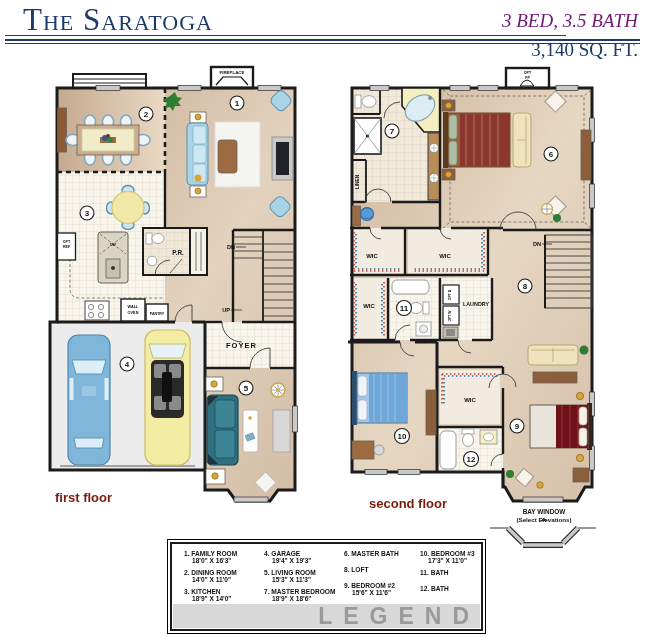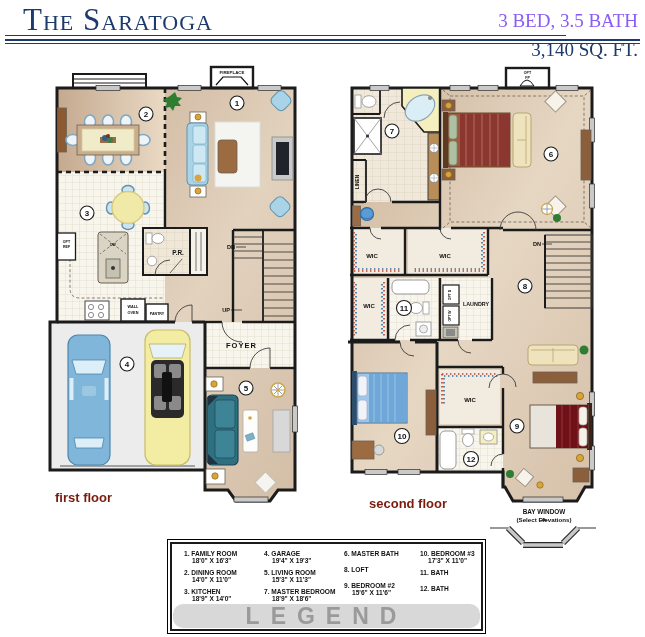--- a/index.html
+++ b/index.html
@@ -2,21 +2,21 @@
 <html><head>
 <meta charset="utf-8">
 <style>
   html,body{margin:0;padding:0;background:#fff;}
   #stage{position:relative;width:645px;height:637px;background:#fff;overflow:hidden;
          font-family:"Liberation Sans",sans-serif;}
   
   .hd-title{position:absolute;left:8px;top:2px;font-family:"Liberation Serif",serif;
     font-variant:small-caps;font-size:31px;color:#1c3a6b;letter-spacing:1px;margin-left:15px;}
   .hd-bb{position:absolute;right:7px;top:10px;font-family:"Liberation Serif",serif;
-    font-size:19px;color:#8b5cf6;}
+    font-size:19px;color:#701a75;font-style:italic;}
   .hd-sq{position:absolute;right:7px;top:39px;font-family:"Liberation Serif",serif;
     font-size:19px;color:#1c3a6b;}
   .rule{position:absolute;background:#1c3a6b;height:1.4px;}
   .r1{left:5px;top:35px;width:561px;}
   .r2{left:5px;top:39px;width:635px;height:1.6px;}
   .r3{left:5px;top:42.6px;width:635px;height:1.6px;}
   
   svg text{font-family:"Liberation Sans",sans-serif;}
   .wall{stroke:#1b1b1b;fill:none;}
   .w3{stroke-width:3;} .w25{stroke-width:2.4;} .w2{stroke-width:1.8;}
@@ -35,21 +35,21 @@
   
   .legend{position:absolute;left:167px;top:539px;width:319px;height:95px;
     border:1px solid #000;padding:2px;box-sizing:border-box;background:#fff;}
   .lg-in{border:2.5px solid #1a1a1a;width:100%;height:100%;box-sizing:border-box;
     position:relative;background:#fff;}
   .lg-col{position:absolute;top:6px;}
   .lg-item{margin-bottom:5px;}
   .lg-label{font-size:6.6px;font-weight:bold;color:#111;white-space:nowrap;}
   .lg-dims{font-size:6.6px;font-weight:bold;color:#111;padding-left:8px;white-space:nowrap;}
   .lg-band{position:absolute;left:1px;right:1px;bottom:1px;height:24px;background:#d8d8d8;
-    text-align:center;border-radius:10px;}
+    text-align:right;}
   .lg-band span{font-size:23px;font-weight:bold;letter-spacing:11px;color:#9a9a9a;
     line-height:24px;}
 </style>
 </head>
 <body>
 
 <div id="stage">
 
   <div class="hd-title">The Saratoga</div>
   <div class="hd-bb">3 BED, 3.5 BATH</div>

